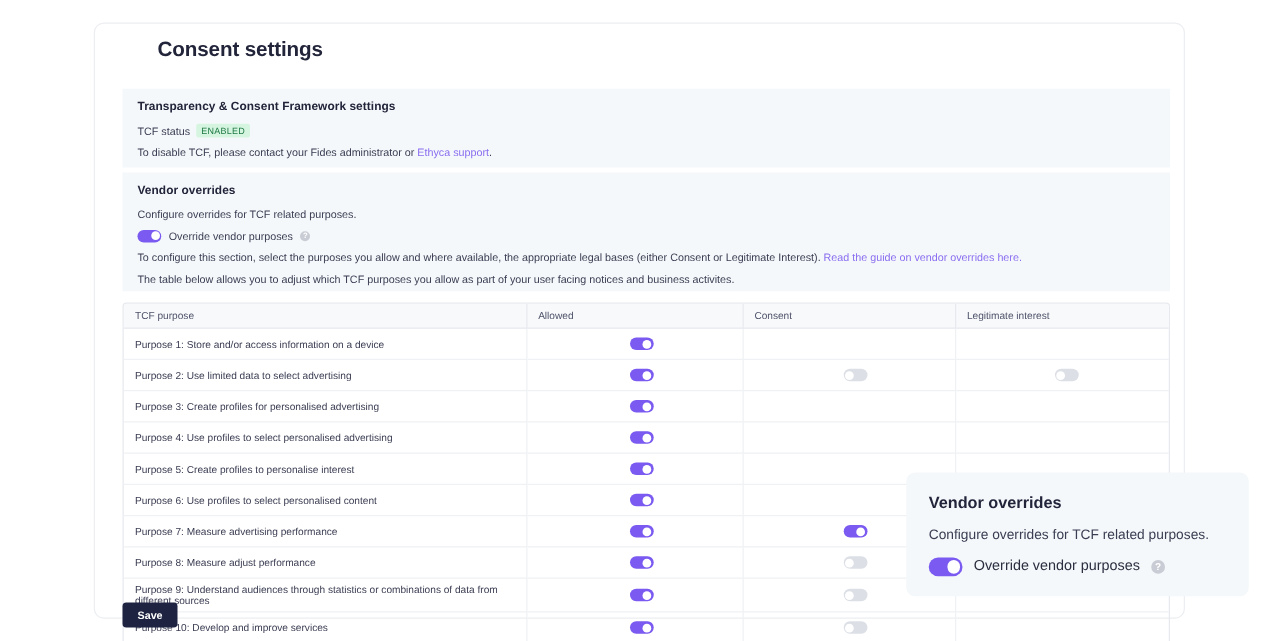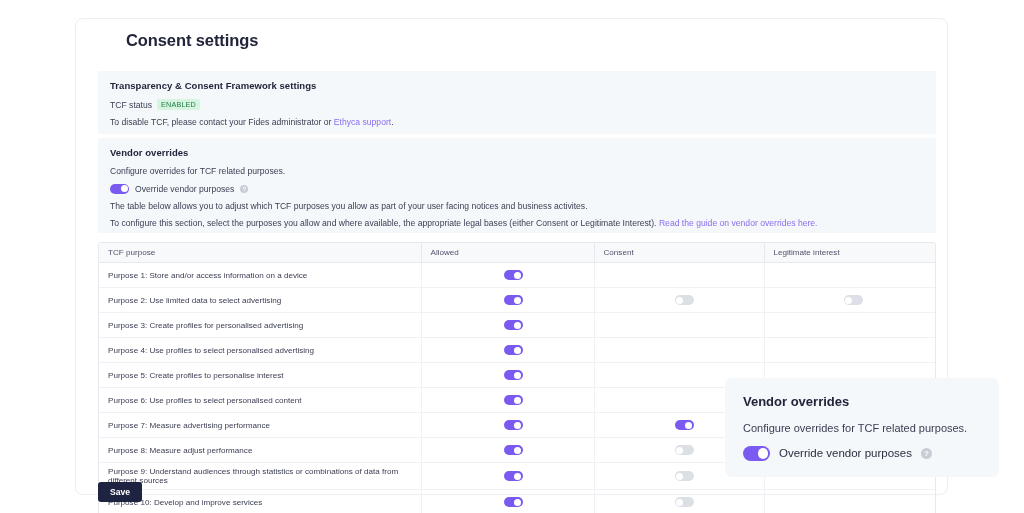--- a/index.html
+++ b/index.html
@@ -280,24 +280,24 @@
   <div class="panel" id="panel-vendor">
     <div class="panel-heading">Vendor overrides</div>
     <div class="panel-line">Configure overrides for TCF related purposes.</div>
     <div class="toggle-row">
       <span class="toggle on">
           <span class="knob"></span>
         </span>
       <span class="toggle-row-label">Override vendor purposes</span>
       <span class="help-icon">?</span>
     </div>
-    <div class="panel-line">The table below allows you to adjust which TCF purposes you allow as part of your user facing notices and business activites.</div>
     <div class="panel-line">
       <span>To configure this section, select the purposes you allow and where available, the appropriate legal bases (either Consent or Legitimate Interest). </span><span class="link">Read the guide on vendor overrides here.</span>
     </div>
+    <div class="panel-line">The table below allows you to adjust which TCF purposes you allow as part of your user facing notices and business activites.</div>
   </div>
 
   <div id="tcf-table">
     <table>
       <colgroup>
         <col class="col-purpose">
           <col class="col-allowed">
           <col class="col-consent">
           <col class="col-li">
       </colgroup>

